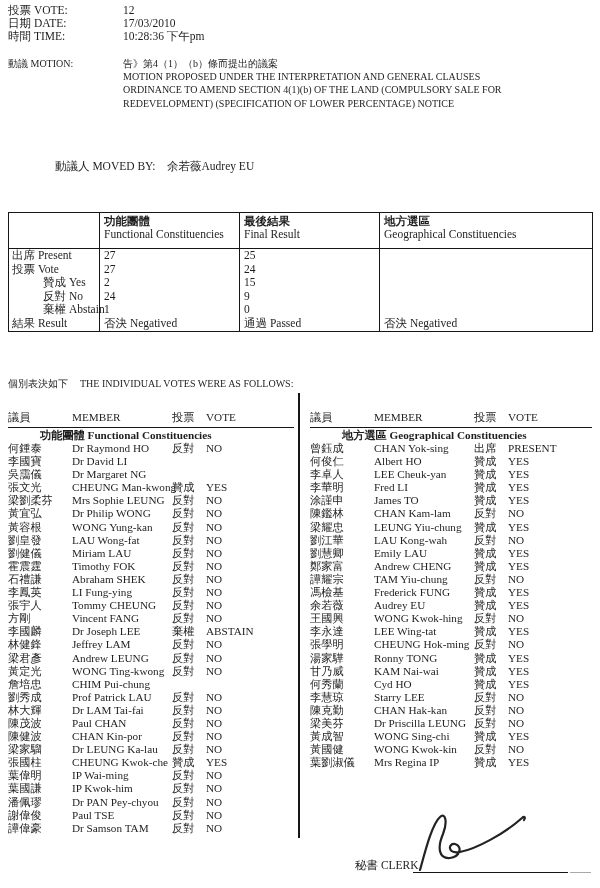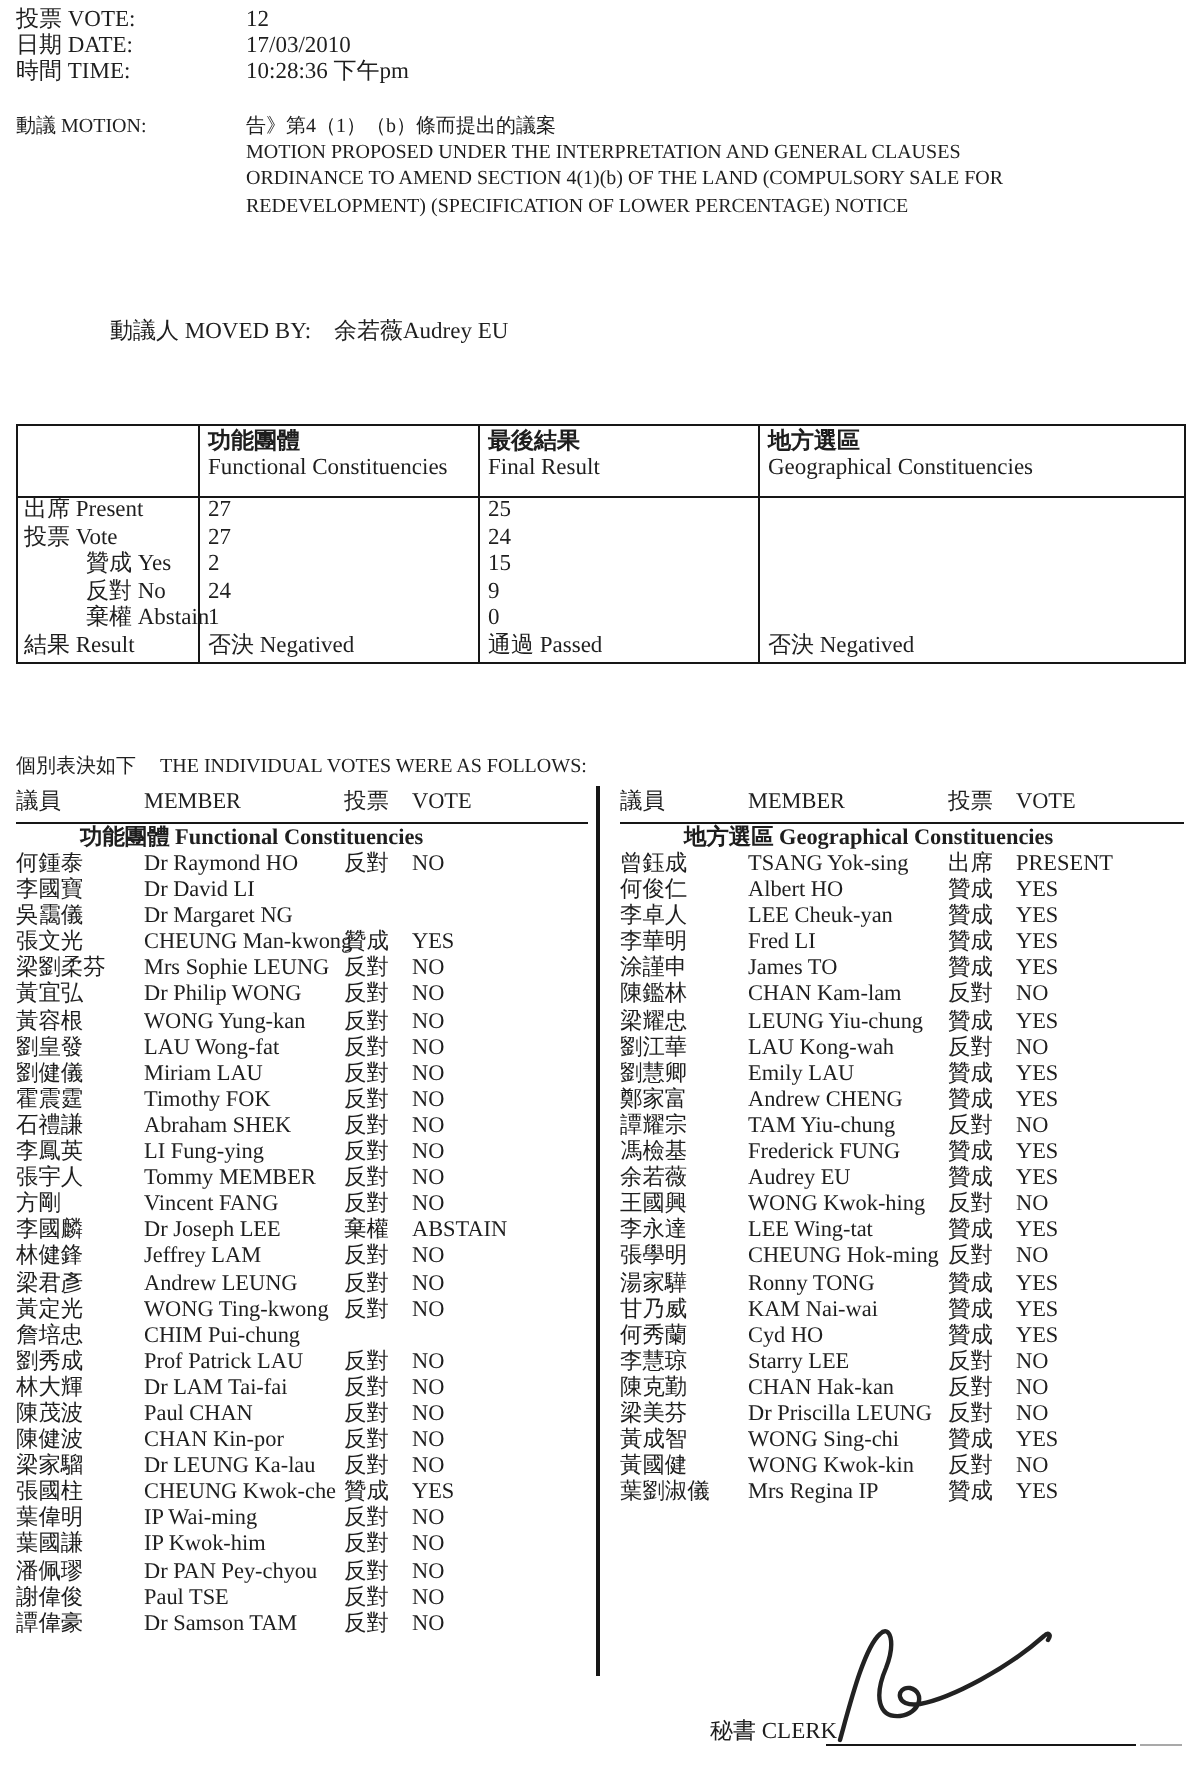--- a/index.html
+++ b/index.html
@@ -25,21 +25,21 @@
   .sumtable .hcell{border-bottom:1.6px solid #161616;padding:2px 0 0 4px;}
   .hcell .zh{font-weight:bold;font-family:Liberation Serif, serif;}
   .sum-label{padding-left:3px;white-space:nowrap;}
   .sum-label.indent{padding-left:34px;}
   .sum-val{padding-left:4px;white-space:nowrap;}
   
   .iv-heading{position:absolute;left:8px;top:377px;font-size:10px;line-height:13px;white-space:nowrap;}
   .iv-heading .en{margin-left:12px;}
   .votes{position:absolute;left:8px;top:393px;width:584px;height:447px;font-size:11.2px;}
   .vdivider{position:absolute;left:290px;top:0;width:1.5px;height:445px;background:#161616;}
-  .vcol{position:absolute;top:0;}
+  .vcol{position:absolute;top:16px;}
   .vcol.left{left:0;width:286px;}
   .vcol.right{left:302px;width:282px;}
   .vhead{display:grid;grid-template-columns:64px 100px 34px auto;height:15px;padding-top:2px;line-height:13px;}
   .vunderline{border-top:1.5px solid #161616;margin-top:1px;}
   .vsection{font-weight:bold;height:14px;line-height:14px;white-space:nowrap;margin-left:32px;}
   .vrow{display:grid;grid-template-columns:64px 100px 34px auto;height:13.1px;line-height:13.1px;}
   .vrow span{white-space:nowrap;overflow:visible;}
   
   .clerk{position:absolute;left:355px;top:858px;font-size:11.5px;}
   .clerk-line{position:absolute;left:413px;top:872px;width:155px;border-top:1.6px solid #161616;}
@@ -204,21 +204,21 @@
             <span>NO</span>
           </div>
           <div class="vrow">
             <span>李鳳英</span>
             <span>LI Fung-ying</span>
             <span>反對</span>
             <span>NO</span>
           </div>
           <div class="vrow">
             <span>張宇人</span>
-            <span>Tommy MEMBER</span>
+            <span>Tommy CHEUNG</span>
             <span>反對</span>
             <span>NO</span>
           </div>
           <div class="vrow">
             <span>方剛</span>
             <span>Vincent FANG</span>
             <span>反對</span>
             <span>NO</span>
           </div>
           <div class="vrow">
@@ -325,21 +325,21 @@
         <span>議員</span>
         <span>MEMBER</span>
         <span>投票</span>
         <span>VOTE</span>
       </div>
       <div class="vunderline"></div>
       <div class="vsection">地方選區 Geographical Constituencies</div>
       <div>
           <div class="vrow">
             <span>曾鈺成</span>
-            <span>TSANG Yok-sing</span>
+            <span>CHAN Yok-sing</span>
             <span>出席</span>
             <span>PRESENT</span>
           </div>
           <div class="vrow">
             <span>何俊仁</span>
             <span>Albert HO</span>
             <span>贊成</span>
             <span>YES</span>
           </div>
           <div class="vrow">

